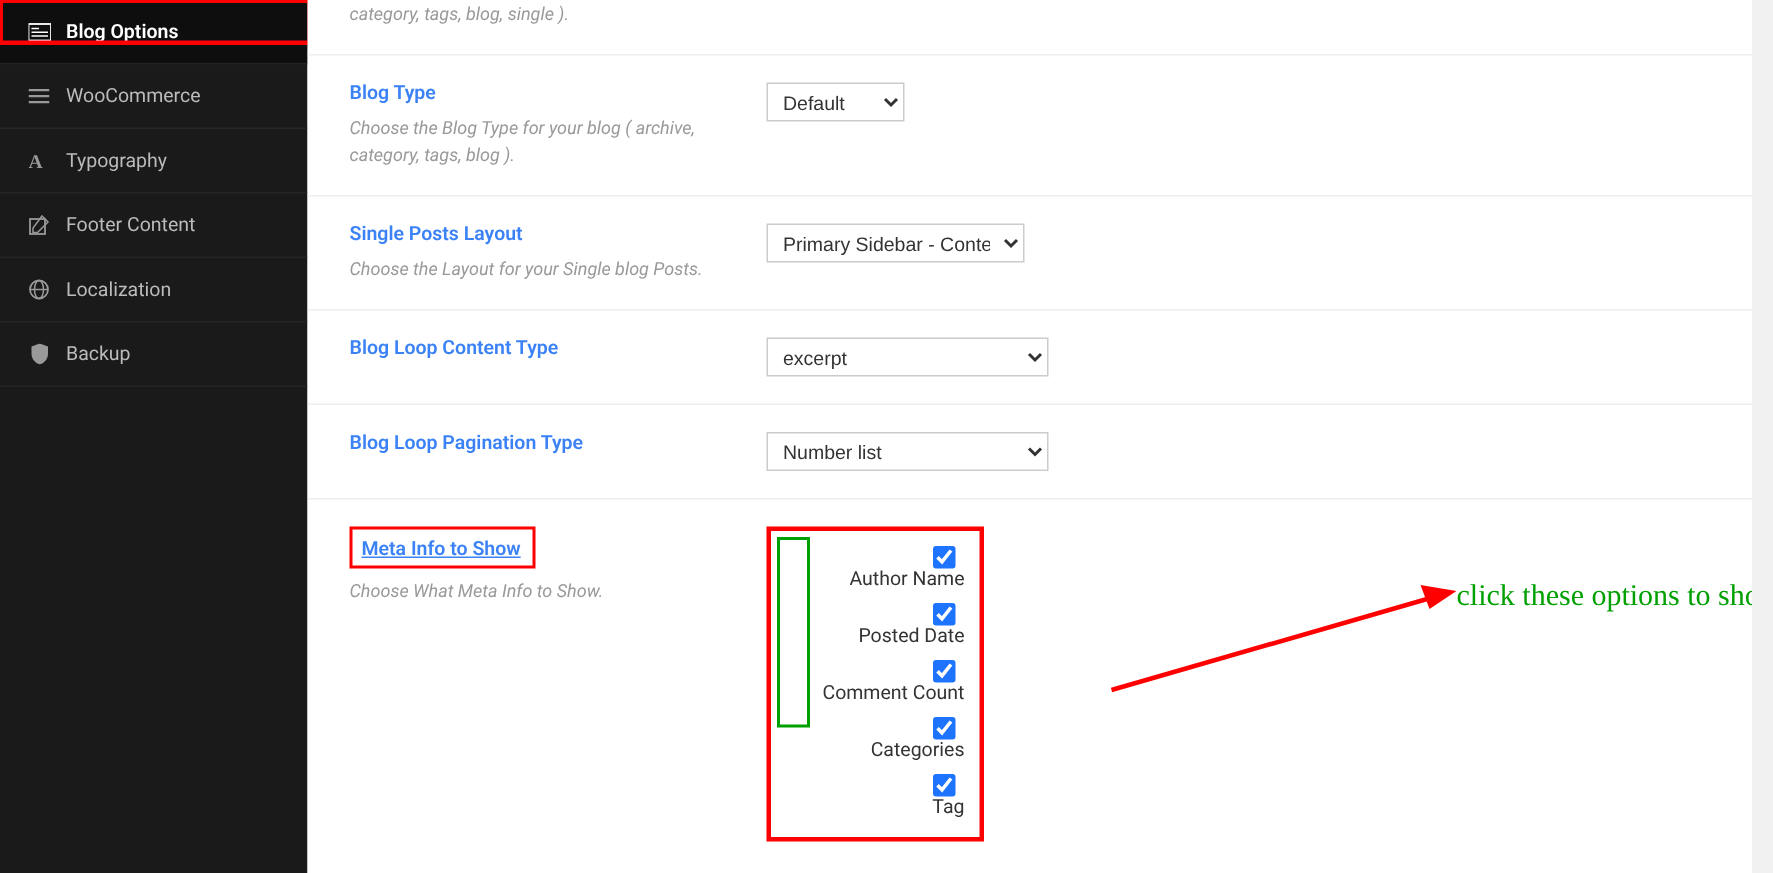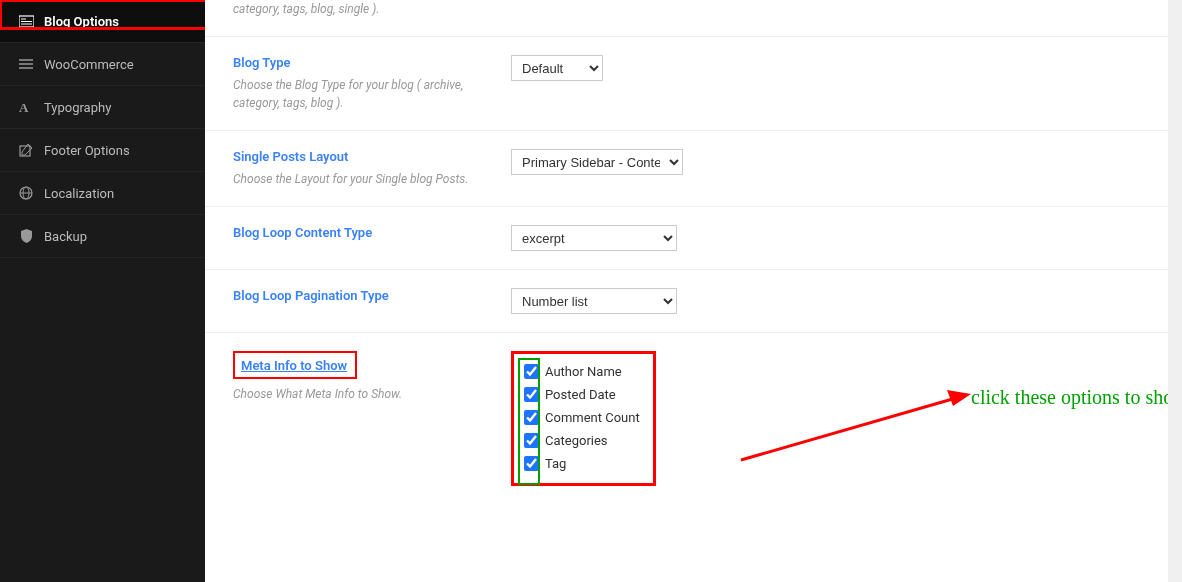--- a/index.html
+++ b/index.html
@@ -96,31 +96,32 @@
     }
     select.control {
       border: 1px solid #ccc;
       background: #fff;
       font-size: 13px;
       padding: 4px 6px;
       height: 26px;
       color: #333;
     }
     .w-small { width: 92px; }
-    .w-med   { width: 166px; }
+    .w-med   { width: 188px; }
     .w-wide  { width: 172px; }
     .checklist {
       padding: 8px 10px 10px 10px;
     }
     .check-item {
       display: flex;
       align-items: flex-end;
       font-size: 13px;
       color: #333;
       margin: 2px 0 8px 0;
+      flex-direction: column;
     }
     .check-item input {
       width: 15px;
       height: 15px;
       margin-right: 6px;
       accent-color: #1e73ff;
     }
     .meta-label-box {
       display: inline-block;
       border: 2px solid #ff0000;
@@ -200,21 +201,21 @@
     </span>
     <span>Typography</span>
   </div>
   <div class="sidebar-item">
     <span class="icon">
       <svg width="14" height="14" viewBox="0 0 14 14">
           <rect x="1" y="3" width="10" height="10" fill="none" stroke="#999" stroke-width="1.2"></rect>
           <path d="M9 1 L13 5 L6 12 L3 12 L3 9 Z" fill="none" stroke="#999" stroke-width="1"></path>
         </svg>
     </span>
-    <span>Footer Options</span>
+    <span>Footer Content</span>
   </div>
   <div class="sidebar-item">
     <span class="icon">
       <svg width="14" height="14" viewBox="0 0 14 14">
           <circle cx="7" cy="7" r="6" fill="none" stroke="#999" stroke-width="1.2"></circle>
           <ellipse cx="7" cy="7" rx="3" ry="6" fill="none" stroke="#999" stroke-width="1"></ellipse>
           <line x1="1" y1="7" x2="13" y2="7" stroke="#999" stroke-width="1"></line>
         </svg>
     </span>
     <span>Localization</span>

